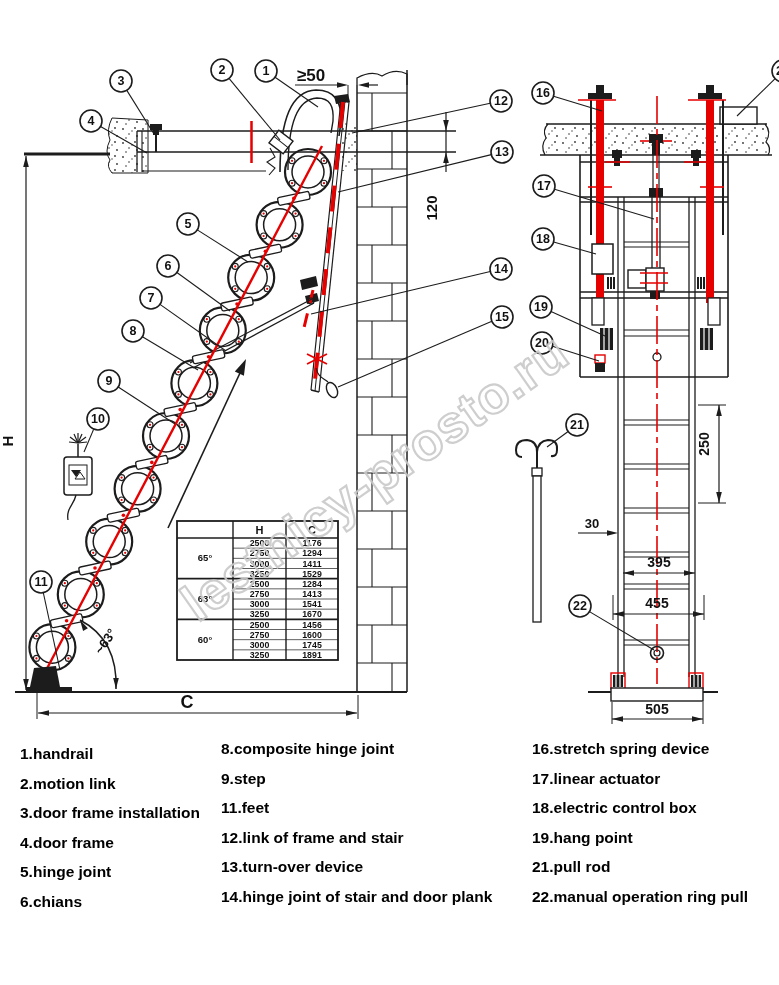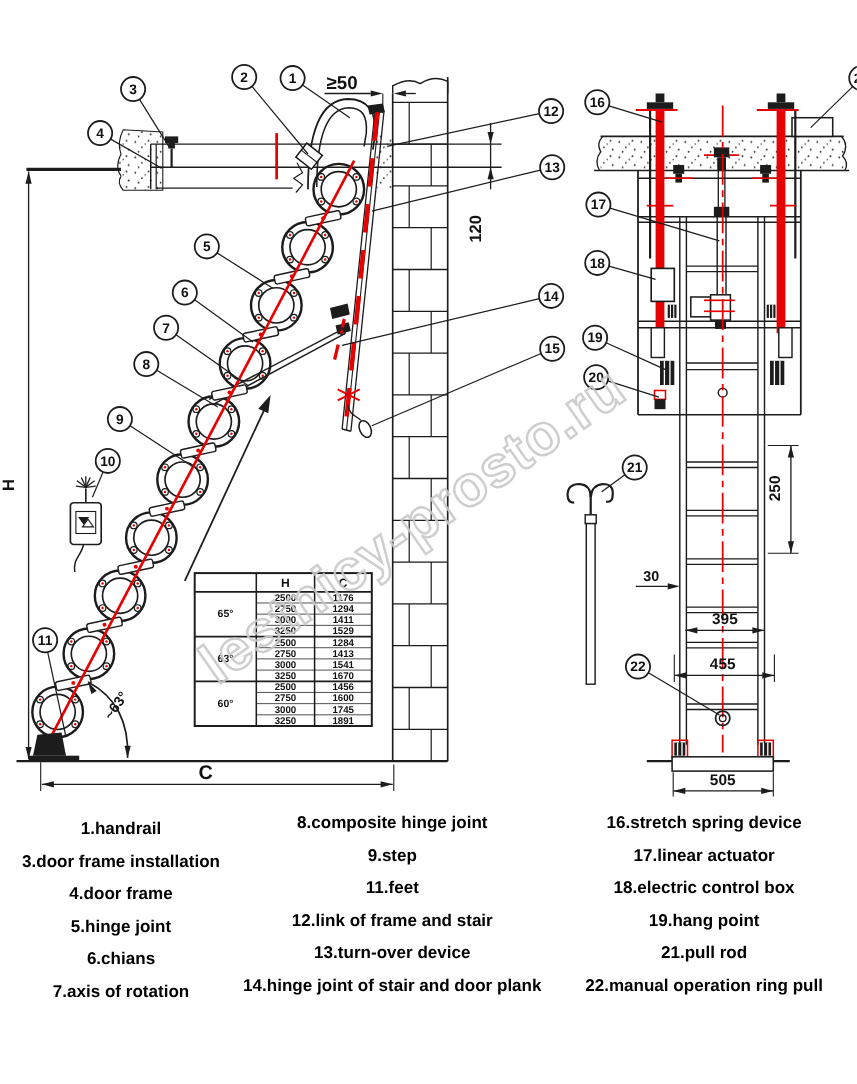--- a/index.html
+++ b/index.html
@@ -5,21 +5,21 @@
   :root{ --red:#e60000; --line:#1c1c1c; --wm:#c9c9c9; }
   html,body{margin:0;padding:0;background:#fff;}
   #page{position:relative;width:779px;height:985px;background:#fff;overflow:hidden;
         font-family:"Liberation Sans", sans-serif;}
   svg text{font-family:"Liberation Sans", sans-serif;}
   .ln{stroke:var(--line);fill:none;}
   .red{stroke:var(--red);fill:none;}
   .redf{fill:var(--red);stroke:none;}
   .blk{fill:var(--line);stroke:none;}
   .dimtxt{fill:#111;font-weight:bold;}
-  #legend{position:absolute;left:0;top:0;width:779px;height:985px;pointer-events:none;text-align:center;}
+  #legend{position:absolute;left:0;top:0;width:779px;height:985px;pointer-events:none;}
   .legend-col{position:absolute;font-weight:bold;color:#000;font-size:15.5px;line-height:29.55px;white-space:nowrap;}
   #lc1{left:20px;top:739px;}
   #lc2{left:221px;top:734px;}
   #lc3{left:532px;top:734px;}
 </style>
 </head>
 <body>
 
 <div id="page">
 <svg id="dwg" width="779" height="985" viewBox="0 0 779 985">
@@ -676,25 +676,25 @@
         </g>
       </g>
 
   <text id="wm" transform="translate(385,492) rotate(-35)" text-anchor="middle" font-size="52" font-weight="bold" fill="none" stroke="#c9c9c9" stroke-width="2.2" letter-spacing="1" opacity="0.9">lestnicy-prosto.ru</text>
 </svg>
 
 
 <div id="legend">
   <div id="lc1" class="legend-col">
         <div class="legend-item">1.handrail</div>
+        <div class="legend-item">2.motion link</div>
         <div class="legend-item">3.door frame installation</div>
         <div class="legend-item">4.door frame</div>
         <div class="legend-item">5.hinge joint</div>
         <div class="legend-item">6.chians</div>
-        <div class="legend-item">7.axis of rotation</div>
       </div>
   <div id="lc2" class="legend-col">
         <div class="legend-item">8.composite hinge joint</div>
         <div class="legend-item">9.step</div>
         <div class="legend-item">11.feet</div>
         <div class="legend-item">12.link of frame and stair</div>
         <div class="legend-item">13.turn-over device</div>
         <div class="legend-item">14.hinge joint of stair and door plank</div>
       </div>
   <div id="lc3" class="legend-col">

